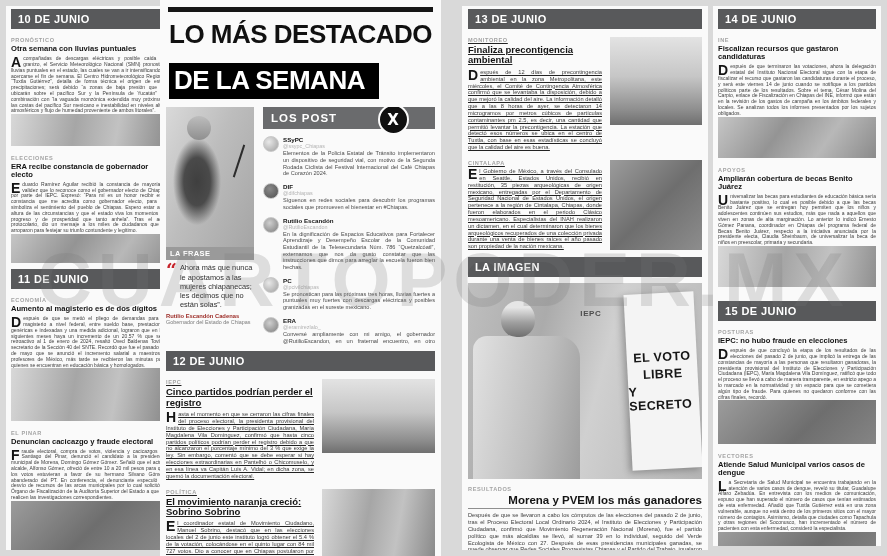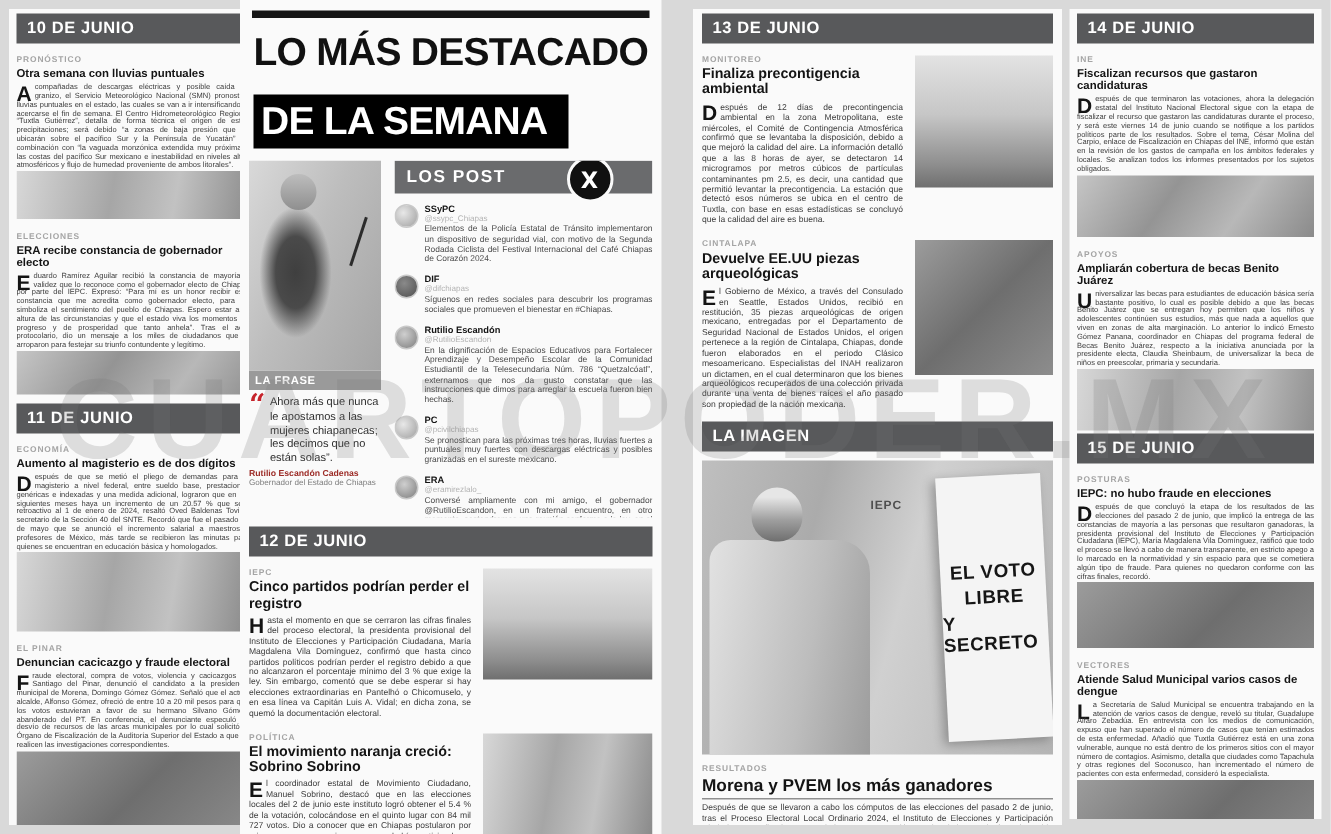--- a/index.html
+++ b/index.html
@@ -11,21 +11,21 @@
   #panel-mid   {left:462px; top:6px; width:246px; height:544px; padding:3px 6px; box-sizing:border-box;}
   #panel-right {left:713px; top:6px; width:168px; height:540px; padding:3px 5px; box-sizing:border-box;}
 
   .date-bar{background:#58595b;color:#fff;font-weight:800;font-size:11px;
             letter-spacing:.4px;height:20px;line-height:20px;padding-left:7px;
             margin-bottom:6px;}
   .two-col{display:flex;gap:7px;overflow:hidden;flex-direction:column;}
   .two-col .art{flex:1 1 0;display:flex;flex-direction:column;overflow:hidden;}
   .row1{height:228px;margin-bottom:6px;}
   .row2{height:258px;}
-  .rrow1{height:252px;margin-bottom:2px;align-items:flex-end;}
+  .rrow1{height:252px;margin-bottom:14px;align-items:flex-end;}
   .rrow2{height:240px;}
 
   .kicker{color:#a4a4a4;font-weight:700;font-size:5.6px;letter-spacing:.6px;margin:2px 0 2px;}
   .hl{font-weight:800;font-size:7.6px;line-height:1.08;color:#141414;margin:0 0 3px;}
   .hl-lg{font-weight:800;font-size:9.5px;line-height:1.1;color:#141414;margin:0 0 3px;}
   .body{font-size:5px;line-height:1.16;color:#3c3c3c;text-align:justify;margin:0;}
   .body-md{font-size:5.7px;line-height:1.2;}
   .dc::first-letter{float:left;font-size:14px;line-height:10px;font-weight:800;
                     margin:1px 2px 0 0;color:#141414;}
 
@@ -66,39 +66,39 @@
   .post{display:flex;gap:4px;margin-bottom:6px;}
   .avatar{width:14px;height:14px;border-radius:50%;flex:0 0 auto;border:1px solid #c9c9c9;
           background:radial-gradient(circle at 35% 35%,#e8e8e8,#9f9f9f);}
   .av-dark{background:radial-gradient(circle at 40% 35%,#8a8a8a,#4f4f4f);}
   .av-mid{background:radial-gradient(circle at 40% 35%,#cfcfcf,#7d7d7d);}
   .pbody{flex:1 1 auto;min-width:0;}
   .pname{font-weight:800;font-size:6.2px;color:#141414;}
   .phandle{font-size:5.4px;color:#b3b3b3;margin-bottom:1px;}
   .ptext{font-size:5.6px;line-height:1.2;color:#4a4a4a;text-align:justify;}
 
-  .art-wide{display:flex;gap:8px;margin-bottom:7px;overflow:hidden;}
+  .art-wide{display:flex;gap:8px;margin-bottom:7px;overflow:hidden;text-decoration:underline;}
   .art-wide .txt{flex:1 1 auto;min-width:0;}
   .art-wide .ph{margin-top:2px;}
 
   
   .imagen-photo{position:relative;height:196px;margin-bottom:7px;
                 background:linear-gradient(105deg,#bfbfbf 0%,#ababab 30%,#d0d0d0 55%,#b4b4b4 100%);overflow:hidden;}
   .voter-head{position:absolute;left:14%;top:9%;width:34px;height:36px;border-radius:50% 50% 46% 46%;
               background:linear-gradient(#e6e6e6 18%,#9f9f9f 60%,#6f6f6f);}
   .voter-body{position:absolute;left:2%;top:27%;width:46%;height:75%;border-radius:14px 22px 0 0;
               background:linear-gradient(100deg,#e2e2e2,#bdbdbd 60%,#9c9c9c);}
   .booth{position:absolute;right:1.5%;top:5%;width:30%;height:90%;background:#f4f4f4;
          transform:rotate(-3deg);box-shadow:-3px 2px 7px rgba(0,0,0,.28);
          display:flex;flex-direction:column;align-items:center;justify-content:center;gap:3px;}
   .booth-line{font-weight:800;font-size:12.5px;color:#161616;letter-spacing:.4px;}
   .iepc-mark{position:absolute;left:48%;top:13%;font-weight:800;font-size:8px;color:#4e4e4e;letter-spacing:.6px;}
 
   .res-hl{font-weight:800;font-size:11.5px;color:#141414;border-bottom:1px solid #8f8f8f;
-          padding-bottom:2px;margin:1px 0 3px;}
+          padding-bottom:2px;margin:1px 0 3px;text-align:right;}
   .res-body{border-bottom:1px solid #c4c4c4;padding-bottom:4px;}
 
   .watermark{position:absolute;left:0;top:236px;width:100%;text-align:center;z-index:40;
              font-weight:800;font-size:76px;letter-spacing:6px;color:rgba(120,120,120,.22);
              pointer-events:none;white-space:nowrap;}
 </style>
 </head>
 <body>
 
 <div id="page">
@@ -235,21 +235,20 @@
         <div class="kicker">MONITOREO</div>
         <h3 class="hl-lg">Finaliza precontigencia ambiental</h3>
         <p class="body body-md dc">Después de 12 días de precontingencia ambiental en la zona Metropolitana, este miércoles, el Comité de Contingencia Atmosférica confirmó que se levantaba la disposición, debido a que mejoró la calidad del aire. La información detalló que a las 8 horas de ayer, se detectaron 14 microgramos por metros cúbicos de partículas contaminantes pm 2.5, es decir, una cantidad que permitió levantar la precontigencia. La estación que detectó esos números se ubica en el centro de Tuxtla, con base en esas estadísticas se concluyó que la calidad del aire es buena.</p>
       </div>
       <div class="ph ph-sky" style="width:92px;height:88px"></div>
     </article>
 
     <article class="art-wide">
       <div class="txt">
         <div class="kicker">CINTALAPA</div>
-        <h3 class="hl-lg">Devuelve EE.UU piezas arqueológicas</h3>
         <p class="body body-md dc">El Gobierno de México, a través del Consulado en Seattle, Estados Unidos, recibió en restitución, 35 piezas arqueológicas de origen mexicano, entregadas por el Departamento de Seguridad Nacional de Estados Unidos, el origen pertenece a la región de Cintalapa, Chiapas, donde fueron elaborados en el periodo Clásico mesoamericano. Especialistas del INAH realizaron un dictamen, en el cual determinaron que los bienes arqueológicos recuperados de una colección privada durante una venta de bienes raíces el año pasado son propiedad de la nación mexicana.</p>
       </div>
       <div class="ph ph-dark" style="width:92px;height:90px"></div>
     </article>
 
     <div class="date-bar">LA IMAGEN</div>
     <div class="imagen-photo">
       <div class="voter-body"></div>
       <div class="voter-head"></div>
       <div class="iepc-mark">IEPC</div>

